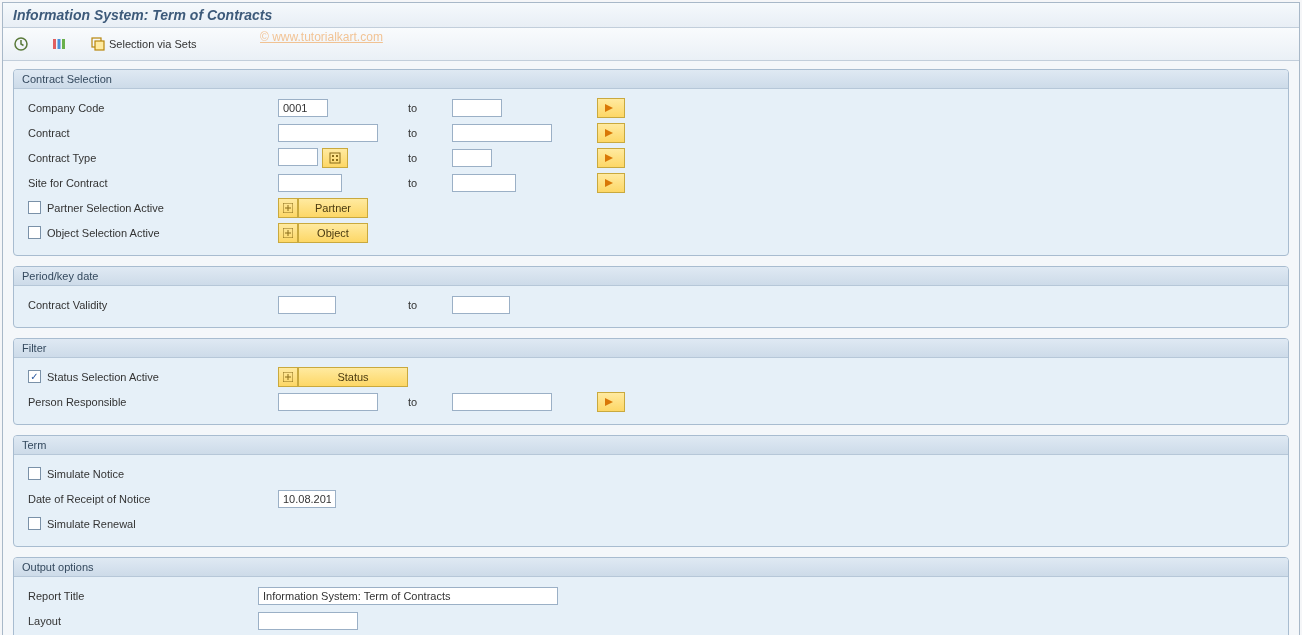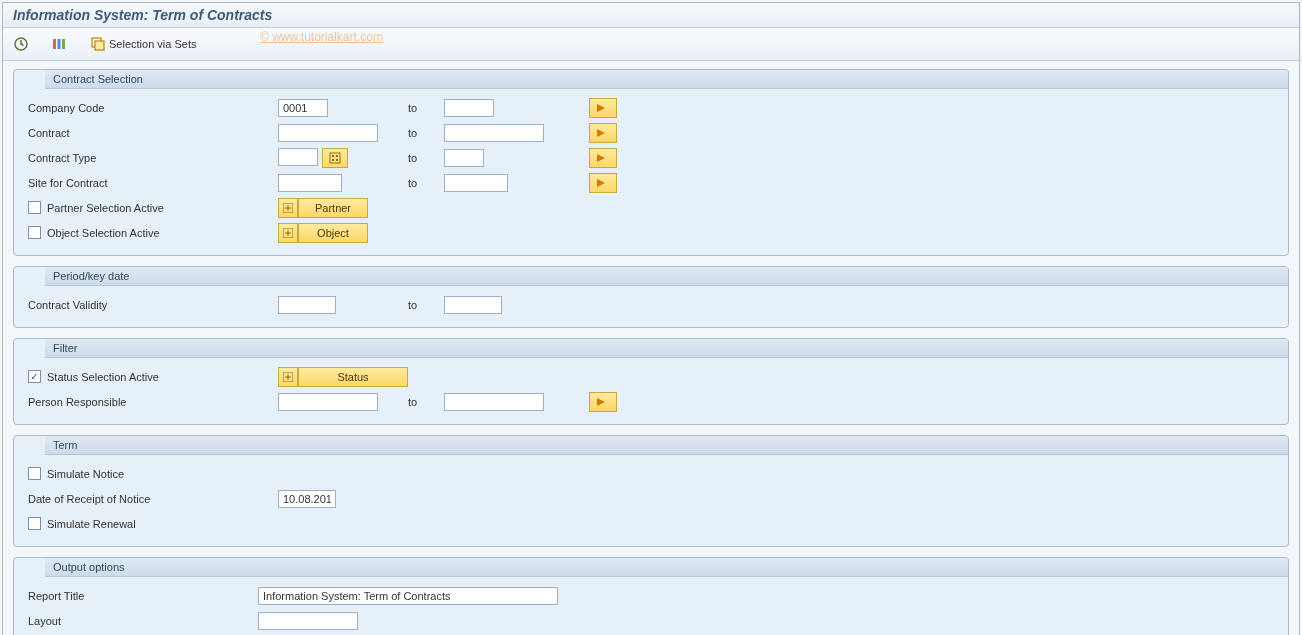--- a/index.html
+++ b/index.html
@@ -74,21 +74,20 @@
     margin-bottom: 10px;
     background: #e6f0f8;
     overflow: hidden;
   }
   .group-title {
     background: linear-gradient(#dfe9f3, #cddbe9);
     border-bottom: 1px solid #b6c7d8;
     padding: 3px 8px;
     font-size: 11px;
     color: #34495e;
-    margin-left: 31px;
   }
   .group-body {
     padding: 6px 8px 10px 8px;
   }
 
   .row {
     display: flex;
     align-items: center;
     min-height: 23px;
     padding: 1px 0;
@@ -97,21 +96,21 @@
     width: 250px;
     padding-left: 6px;
     display: flex;
     align-items: flex-end;
     gap: 6px;
   }
   .col-from {
     width: 130px;
   }
   .col-to-lbl {
-    width: 36px;
+    width: 44px;
   }
   .col-to {
     width: 130px;
   }
   .col-more {
     width: 50px;
     padding-left: 15px;
   }
 
   input[type="text"] {

